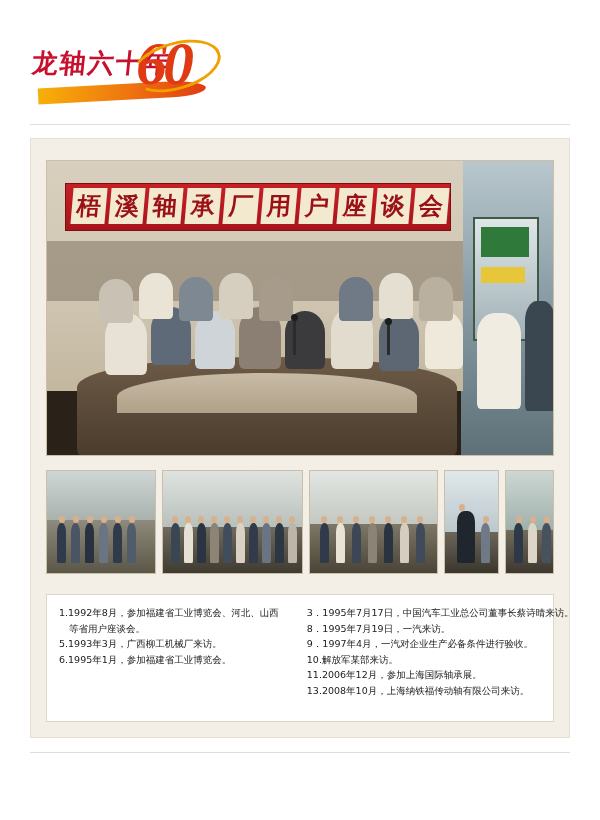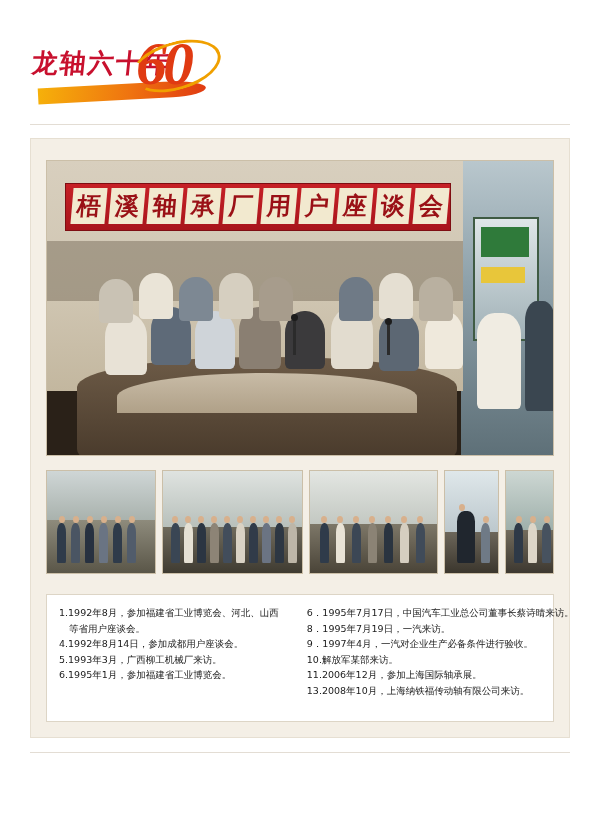--- a/index.html
+++ b/index.html
@@ -397,27 +397,26 @@
           <i style="left:20px;background:#ddd6c8"></i>
           <i style="left:34px;background:#47525f"></i>
       </div>
     </div>
   </div>
 
   <div class="captions">
     <div class="cap-col">
       <div class="line">1.1992年8月，参加福建省工业博览会、河北、山西</div>
       <div class="line indent">等省用户座谈会。</div>
-      <div class="line">4.1992年8月14日，参加成都用户座谈会。</div>
       <div class="line">5.1993年3月，广西柳工机械厂来访。</div>
       <div class="line">6.1995年1月，参加福建省工业博览会。</div>
     </div>
     <div class="divider-v"></div>
     <div class="cap-col">
-      <div class="line">6．1995年7月17日，中国汽车工业总公司董事长蔡诗晴来访。</div>
+      <div class="line">3．1995年7月17日，中国汽车工业总公司董事长蔡诗晴来访。</div>
       <div class="line">8．1995年7月19日，一汽来访。</div>
       <div class="line">9．1997年4月，一汽对企业生产必备条件进行验收。</div>
       <div class="line">10.解放军某部来访。</div>
       <div class="line">11.2006年12月，参加上海国际轴承展。</div>
       <div class="line">13.2008年10月，上海纳铁福传动轴有限公司来访。</div>
     </div>
   </div>
 
   <div class="rule r2"></div>
   <div class="footer-bar"></div>

